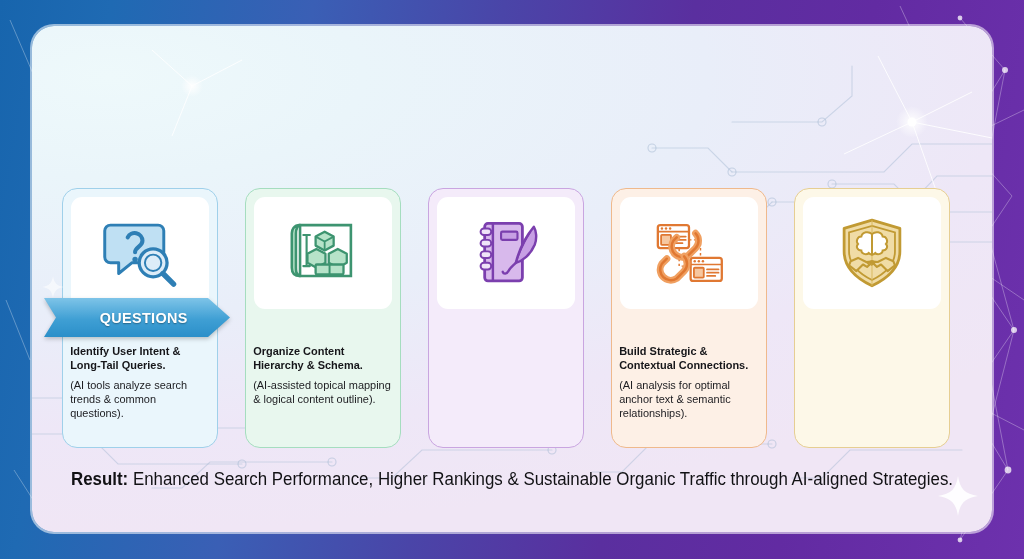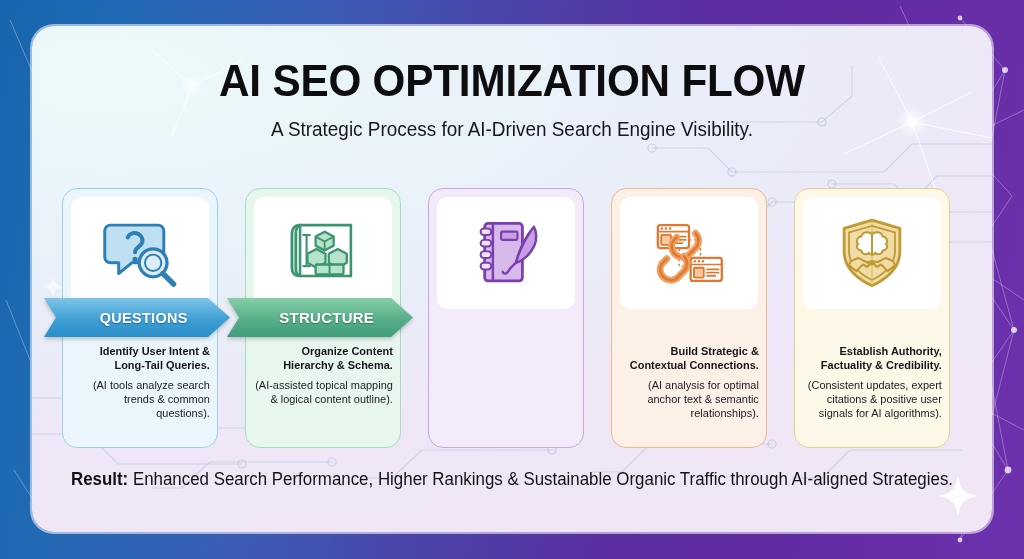--- a/index.html
+++ b/index.html
@@ -101,21 +101,21 @@
     transform: scaleX(.96);
     white-space: nowrap;
   }
   .col:nth-child(1) .banner-label { font-size: 15px; }
   .col:nth-child(4) .banner-label { font-size: 14.6px; letter-spacing: .2px; }
 
   
   .body-wrap {
     position: absolute;
     left: 6px; right: 6px; top: 156px;
-    text-align: right;
+    text-align: left;
   }
   .head-line {
     font-size: 11.3px;
     font-weight: 700;
     line-height: 1.27;
     color: #16161a;
     transform: scaleX(.97);
   }
   .sub-line {
     margin-top: 5px;
@@ -211,24 +211,20 @@
       <g stroke="#ffffff" stroke-opacity=".85" stroke-width="1" fill="none">
         <path d="M846 30 L880 96 L940 66 M880 96 L812 128 M880 96 L906 170 M880 96 L960 112"></path>
         <path d="M120 24 L160 60 M160 60 L210 34 M160 60 L140 110"></path>
       </g>
       <circle cx="880" cy="96" r="16" fill="url(#glow)"></circle>
       <circle cx="880" cy="96" r="4.5" fill="#ffffff"></circle>
       <circle cx="160" cy="60" r="11" fill="url(#glow)"></circle>
       <circle cx="906" cy="170" r="8" fill="url(#glow)"></circle>
     </svg>
 
-    <div id="header">
-      <div id="title">AI SEO OPTIMIZATION FLOW</div>
-      <div id="subtitle">A Strategic Process for AI-Driven Search Engine Visibility.</div>
-    </div>
 
     <div id="cols">
 
       <div class="col">
         <div class="col-card" style="--bg: #eaf6fc; --brd: #9fd0ea;"></div>
         <div class="tile">
           <svg viewBox="0 0 100 100">
             <path d="M14 16 h58 a7 7 0 0 1 7 7 v32 a7 7 0 0 1 -7 7 h-32 l-16 13 v-13 h-10 a7 7 0 0 1 -7 -7 v-32 a7 7 0 0 1 7 -7 z" class="f1" fill="#bfe0f3" stroke="#2e7fb5" stroke-width="3.6" stroke-linejoin="round"></path>
             <path d="M35 31 a9.5 9.5 0 0 1 18 4 c0 7 -9 8 -9 14" fill="none" stroke="#2e7fb5" stroke-width="5" stroke-linecap="round"></path>
             <circle cx="44" cy="58" r="3.3" fill="#2e7fb5"></circle>
@@ -264,33 +260,20 @@
             <path d="M22 16 c-8 0 -10 6 -10 10 v42 c0 8 4 10 10 10 c-5 -2 -5 -6 -5 -10 v-42 c0 -5 2 -10 5 -10 z" fill="#b6e3c9" stroke="#3d9470" stroke-width="3.2" stroke-linejoin="round"></path>
             <path d="M30 28 v38 M26 28 h8 M26 66 h8" stroke="#3d9470" stroke-width="2.6" stroke-linecap="round" fill="none"></path>
             <path d="M52 24 l11 6 v11 l-11 6 l-11 -6 v-11 z" fill="#b6e3c9" stroke="#3d9470" stroke-width="2.8" stroke-linejoin="round"></path>
             <path d="M41 30 l11 6 l11 -6 M52 36 v11" stroke="#3d9470" stroke-width="2.2" fill="none"></path>
             <path d="M44 45 l11 6 v11 l-11 6 l-11 -6 v-11 z" transform="translate(-2,0)" fill="#b6e3c9" stroke="#3d9470" stroke-width="2.8" stroke-linejoin="round"></path>
             <path d="M66 45 l11 6 v11 l-11 6 l-11 -6 v-11 z" transform="translate(2,0)" fill="#b6e3c9" stroke="#3d9470" stroke-width="2.8" stroke-linejoin="round"></path>
             <rect x="41" y="64" width="34" height="12" rx="1.5" fill="#b6e3c9" stroke="#3d9470" stroke-width="2.8"></rect>
             <path d="M58 64 v12" stroke="#3d9470" stroke-width="2.4"></path>
           </svg>
         </div>
-        <div class="banner">
-          <svg viewBox="0 0 186 39" preserveAspectRatio="none">
-            <defs>
-                <linearGradient id="g2" x1="0" y1="0" x2="0" y2="1">
-              <stop offset="0%" stop-color="#86cfa9"></stop>
-                  <stop offset="55%" stop-color="#57ae88"></stop>
-                  <stop offset="100%" stop-color="#3f9e7a"></stop>
-            </linearGradient>
-              </defs>
-            <path d="M0 0 H164 L186 19.5 L164 39 H0 L12 19.5 Z" fill="url(#g2)"></path>
-          </svg>
-          <div class="banner-label">STRUCTURE</div>
-        </div>
         <div class="body-wrap">
           <div class="head-line">Organize Content Hierarchy &amp; Schema.</div>
           <div class="sub-line">(AI-assisted topical mapping &amp; logical content outline).</div>
         </div>
       </div>
 
       <div class="col">
         <div class="col-card" style="--bg: #f4ebfa; --brd: #c9a5e0;"></div>
         <div class="tile">
           <svg viewBox="0 0 100 100">
@@ -372,24 +355,20 @@
               <path d="M50 27 c4 -4 12 -3 13 3 c5 0 7 6 4 9 c3 3 1 8 -4 8 c0 4 -6 6 -9 3 c-2 2 -4 2 -4 2 z"></path>
             </g>
             <path d="M50 30 v22" stroke="#c19a33" stroke-width="1.6"></path>
             <g fill="#f0dca6" stroke="#c19a33" stroke-width="2.6" stroke-linejoin="round">
               <path d="M24 60 l9 -4 l10 5 l8 -1 l-7 7 l-5 -3 l-8 8 l-9 -7 z"></path>
               <path d="M76 60 l-9 -4 l-10 5 l-8 -1 l7 7 l5 -3 l8 8 l9 -7 z"></path>
             </g>
             <path d="M43 61 l5 4 M54 61 l-5 4" stroke="#c19a33" stroke-width="2" fill="none"></path>
           </svg>
         </div>
-        <div class="body-wrap">
-          <div class="head-line">Establish Authority, Factuality &amp; Credibility.</div>
-          <div class="sub-line">(Consistent updates, expert citations &amp; positive user signals for AI algorithms).</div>
-        </div>
       </div>
 
     </div>
 
     <div id="footer">
       <b>Result:</b>
       <span>Enhanced Search Performance, Higher Rankings &amp; Sustainable Organic Traffic through AI-aligned Strategies.</span>
     </div>
 
     <svg class="sparkle" style="right:14px; bottom:16px; width:40px; height:40px;" viewBox="0 0 40 40">

